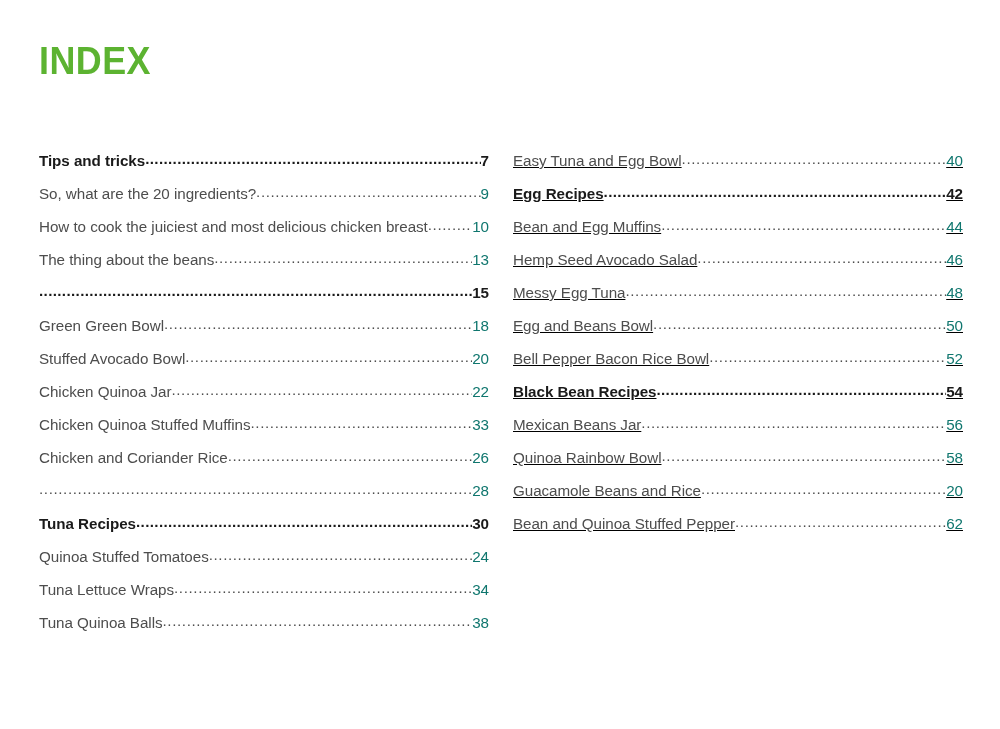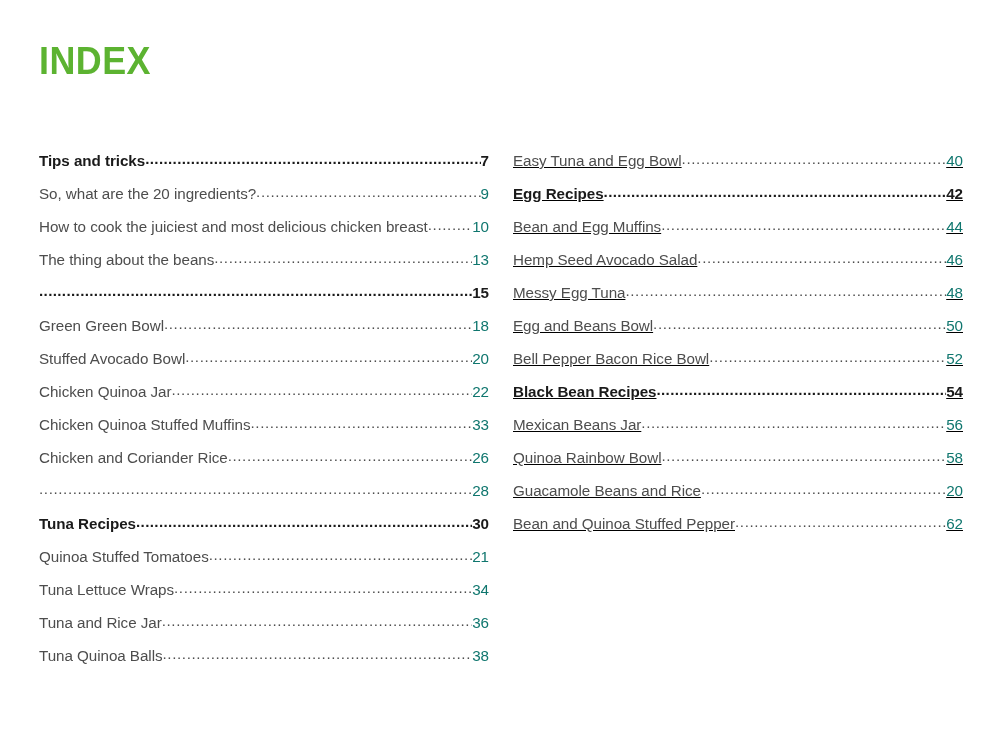--- a/index.html
+++ b/index.html
@@ -172,31 +172,26 @@
           <span class="toc-page">28</span>
         </div>
         <div class="toc-entry section">
           <span class="toc-label">Tuna Recipes</span>
           <span class="toc-leader"></span>
           <span class="toc-page">30</span>
         </div>
         <div class="toc-entry">
           <span class="toc-label">Quinoa Stuffed Tomatoes</span>
           <span class="toc-leader"></span>
-          <span class="toc-page">21</span>
+          <span class="toc-page">24</span>
         </div>
         <div class="toc-entry">
           <span class="toc-label">Tuna Lettuce Wraps</span>
           <span class="toc-leader"></span>
           <span class="toc-page">34</span>
-        </div>
-        <div class="toc-entry">
-          <span class="toc-label">Tuna and Rice Jar</span>
-          <span class="toc-leader"></span>
-          <span class="toc-page">36</span>
         </div>
         <div class="toc-entry">
           <span class="toc-label">Tuna Quinoa Balls</span>
           <span class="toc-leader"></span>
           <span class="toc-page">38</span>
         </div>
       </div>
     <div class="column column-right">
         <div class="toc-entry">
           <span class="toc-label">Easy Tuna and Egg Bowl</span>

